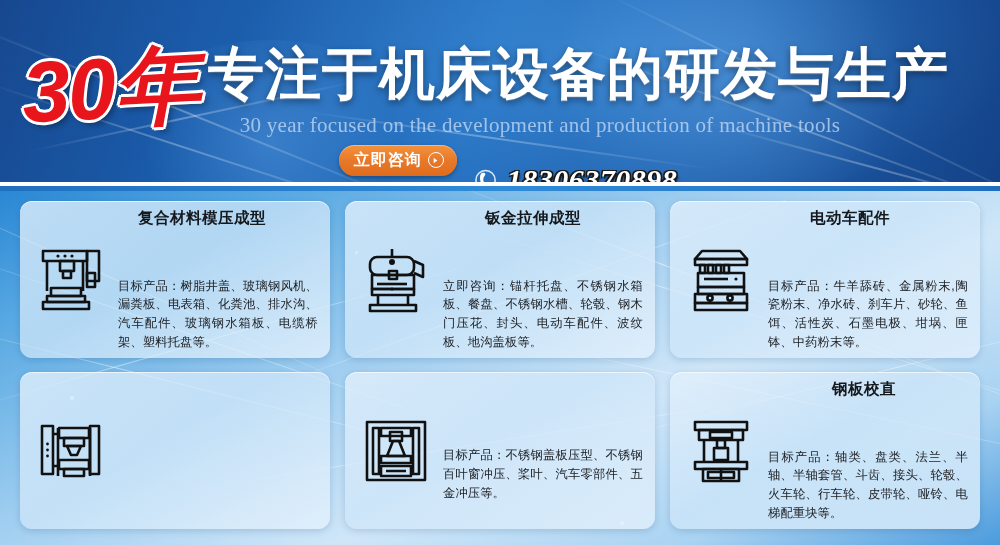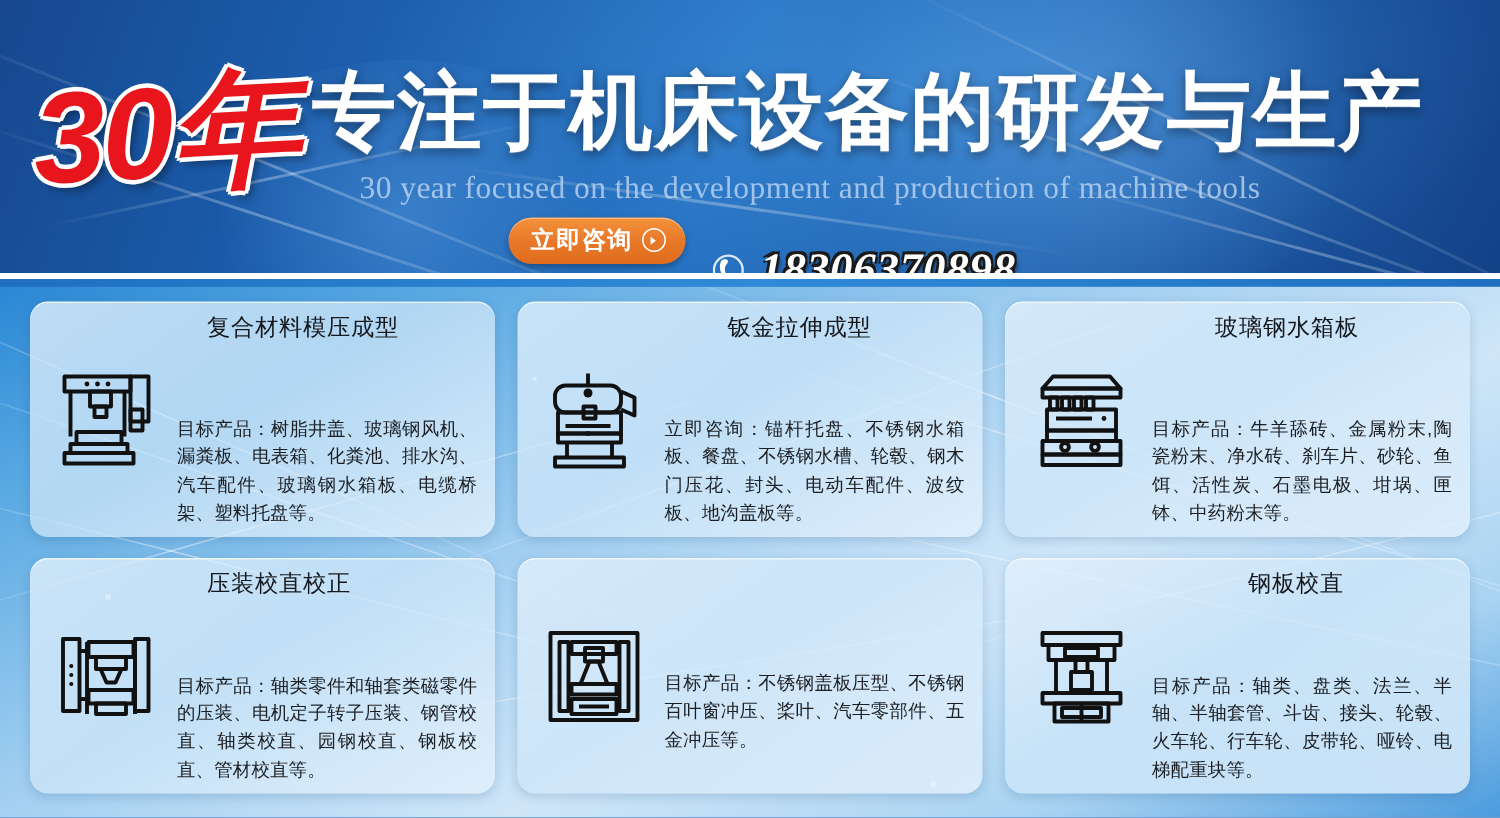--- a/index.html
+++ b/index.html
@@ -180,21 +180,21 @@
     overflow: hidden;
   }
   .card-icon {
     width: 82px; height: 82px; flex: none;
     display: flex; align-items: center; justify-content: center;
     margin-right: 6px;
   }
   .card-icon svg { width: 74px; height: 74px; display: block; }
   .card-body { flex: 1 1 auto; min-width: 0; }
   .card-title {
-    font-size: 15.5px; font-weight: normal; color: #15181c;
+    font-size: 15.5px; font-weight: bold; color: #15181c;
     margin-bottom: 5px; letter-spacing: 0.5px;
     white-space: nowrap;
   }
   .card-title.indent-lg { padding-left: 20px; }
   .card-title.indent-md { padding-left: 42px; }
   .card-title.indent-xl { padding-left: 64px; }
   .card-desc {
     font-size: 12.3px; line-height: 1.52; color: #1b1e22;
     letter-spacing: 0.1px; text-align: justify; margin-top: 48px;
   }
@@ -326,21 +326,21 @@
             <line x1="20" y1="36" x2="44" y2="36"></line>
             <circle cx="52" cy="36" r="1.6" fill="#111" stroke="none"></circle>
             <rect x="14" y="44" width="46" height="7"></rect>
             <circle cx="26" cy="55" r="2.6"></circle>
             <circle cx="46" cy="55" r="2.6"></circle>
             <path d="M11 51 L63 51 L63 60 L11 60 Z"></path>
             <rect x="11" y="60" width="52" height="7"></rect>
           </svg>
         </div>
         <div class="card-body">
-          <div class="card-title indent-md">玻璃钢水箱板</div>
+          <div class="card-title indent-md">电动车配件</div>
           <div class="card-desc">目标产品：牛羊舔砖、金属粉末,陶瓷粉末、净水砖、刹车片、砂轮、鱼饵、活性炭、石墨电极、坩埚、匣钵、中药粉末等。</div>
         </div>
       </div>
 
       <div class="card">
         <div class="card-icon">
           <svg viewBox="0 0 74 74" fill="none" stroke="#111" stroke-width="2.6" stroke-linejoin="round">
             <rect x="8" y="12" width="11" height="48"></rect>
             <line x1="19" y1="20" x2="25" y2="20"></line>
             <line x1="19" y1="52" x2="25" y2="52"></line>
@@ -350,24 +350,20 @@
             <rect x="25" y="14" width="30" height="10"></rect>
             <rect x="30" y="24" width="20" height="8"></rect>
             <path d="M33 32 L47 32 L43 41 L37 41 Z"></path>
             <rect x="25" y="46" width="30" height="9"></rect>
             <rect x="30" y="55" width="20" height="7"></rect>
             <line x1="24" y1="14" x2="24" y2="62"></line>
             <line x1="56" y1="14" x2="56" y2="62"></line>
             <rect x="56" y="12" width="9" height="48"></rect>
           </svg>
         </div>
-        <div class="card-body">
-          <div class="card-title indent-lg">压装校直校正</div>
-          <div class="card-desc">目标产品：轴类零件和轴套类磁零件的压装、电机定子转子压装、钢管校直、轴类校直、园钢校直、钢板校直、管材校直等。</div>
-        </div>
       </div>
 
       <div class="card">
         <div class="card-icon">
           <svg viewBox="0 0 74 74" fill="none" stroke="#111" stroke-width="2.6" stroke-linejoin="round">
             <rect x="8" y="8" width="58" height="58"></rect>
             <rect x="14" y="14" width="6" height="46"></rect>
             <rect x="54" y="14" width="6" height="46"></rect>
             <rect x="22" y="14" width="30" height="8"></rect>
             <rect x="31" y="18" width="12" height="9"></rect>

